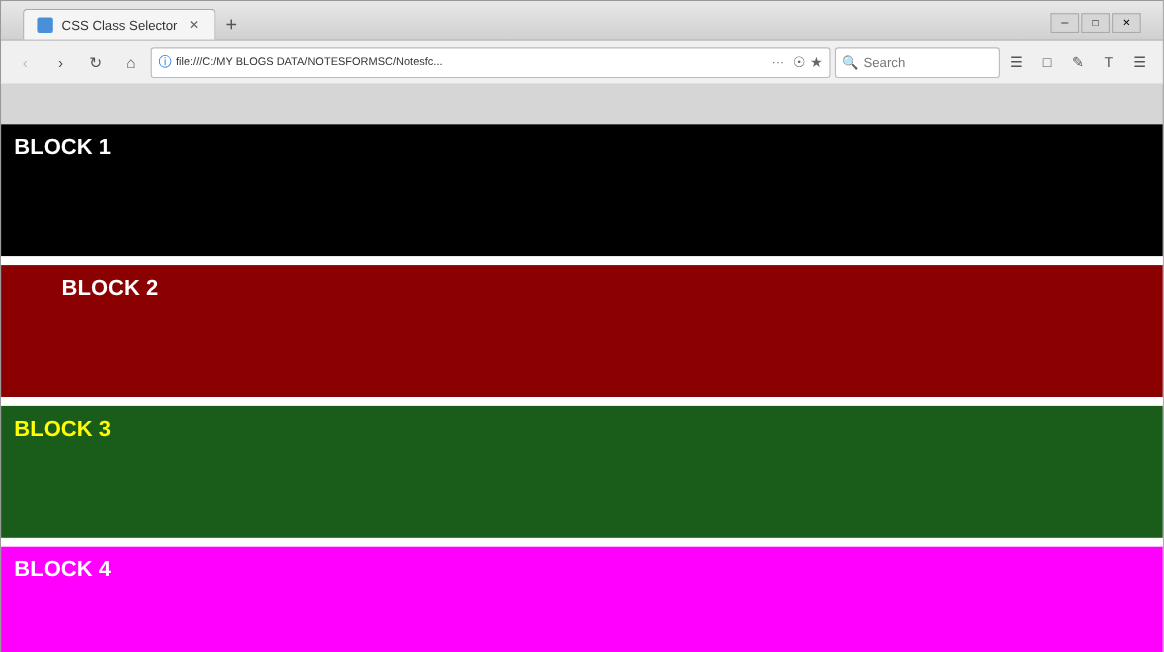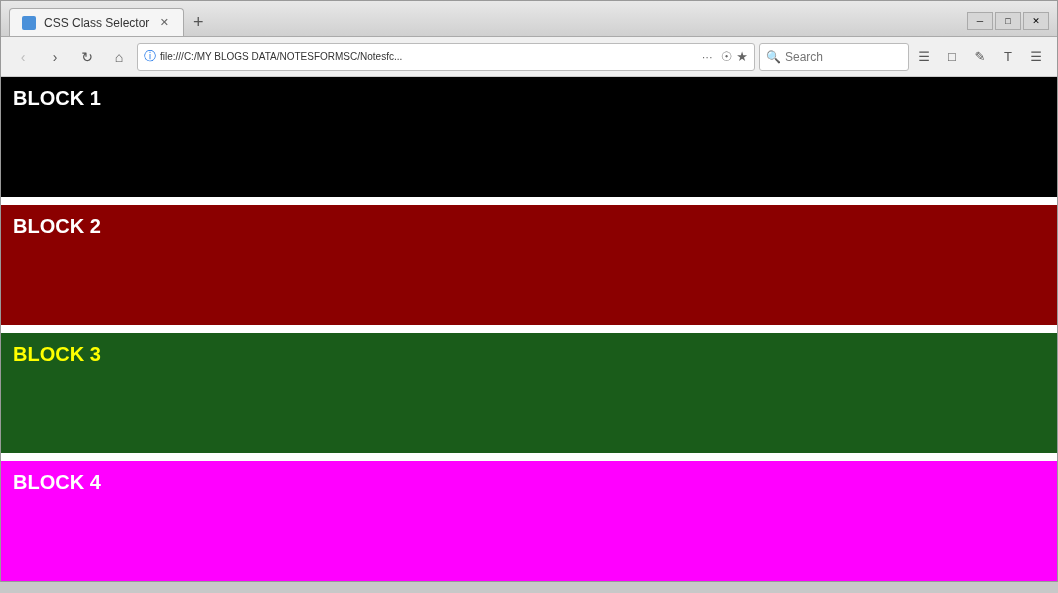--- a/index.html
+++ b/index.html
@@ -11,21 +11,21 @@
       background: #d6d6d6;
       border: 1px solid #999;
     }
 
     
     .title-bar {
       background: linear-gradient(to bottom, #e8e8e8, #d0d0d0);
       height: 36px;
       display: flex;
       align-items: flex-end;
-      padding: 0 8px;
+      padding: 0 20px;
       border-bottom: 1px solid #aaa;
     }
     .tab {
       background: #f5f5f5;
       border: 1px solid #aaa;
       border-bottom: none;
       border-radius: 4px 4px 0 0;
       padding: 4px 12px;
       display: flex;
       align-items: center;
@@ -193,29 +193,30 @@
       align-items: flex-start;
       padding: 10px 12px;
     }
     .block-label {
       font-size: 20px;
       font-weight: bold;
     }
 
     .block-1 {
       background: #000000;
+      margin-top: 36px;
     }
     .block-1 .block-label { color: #ffffff; }
 
     .block-gap { height: 8px; background: white; }
 
     .block-2 {
       background: #8b0000;
     }
-    .block-2 .block-label { color: #ffffff; }
+    .block-2 .block-label { color: #ffffff; margin-left: 43px; }
 
     .block-3 {
       background: #1a5c1a;
     }
     .block-3 .block-label { color: #ffff00; }
 
     .block-4 {
       background: #ff00ff;
     }
     .block-4 .block-label { color: #ffffff; }

